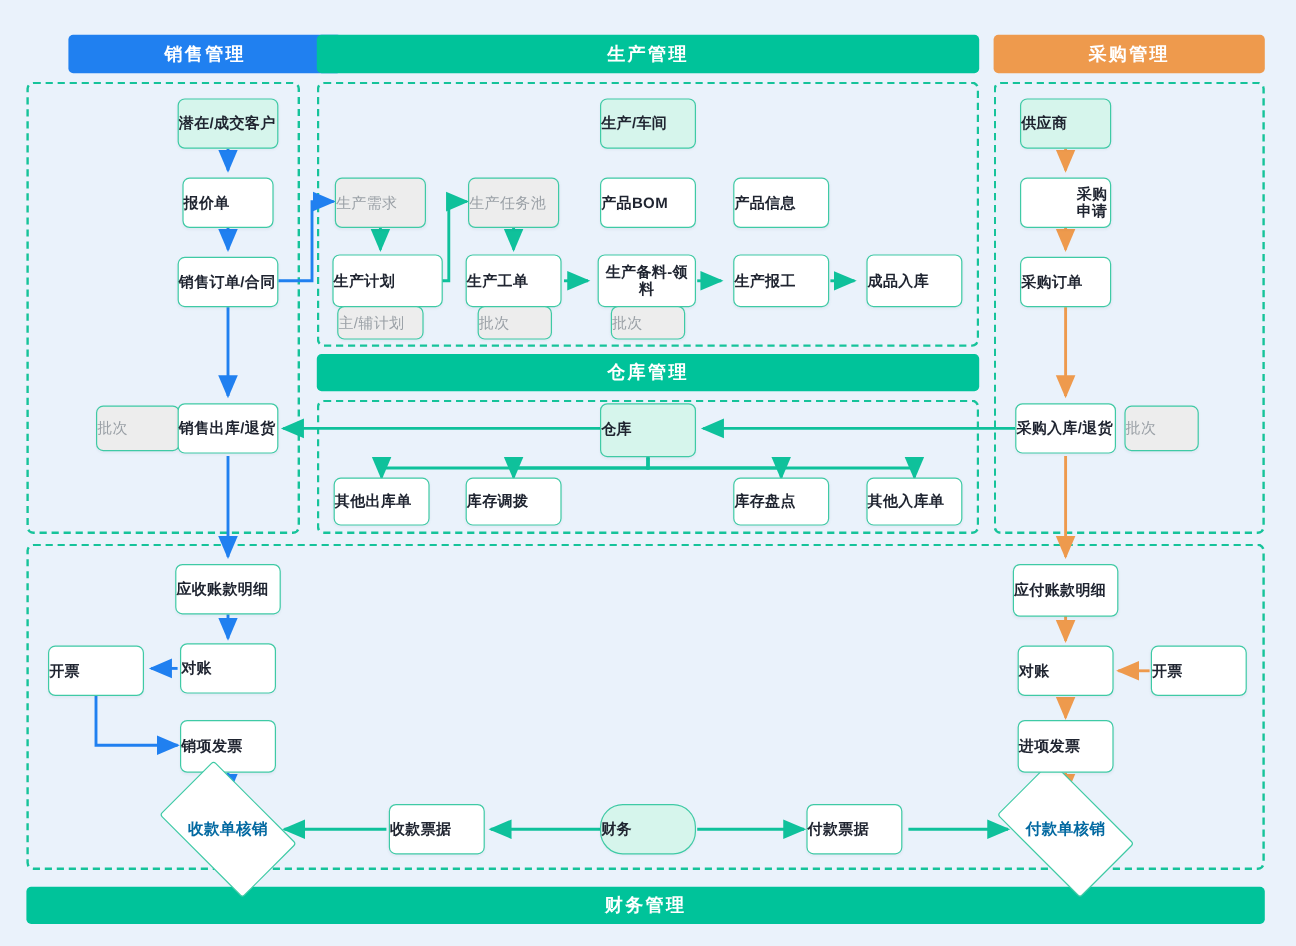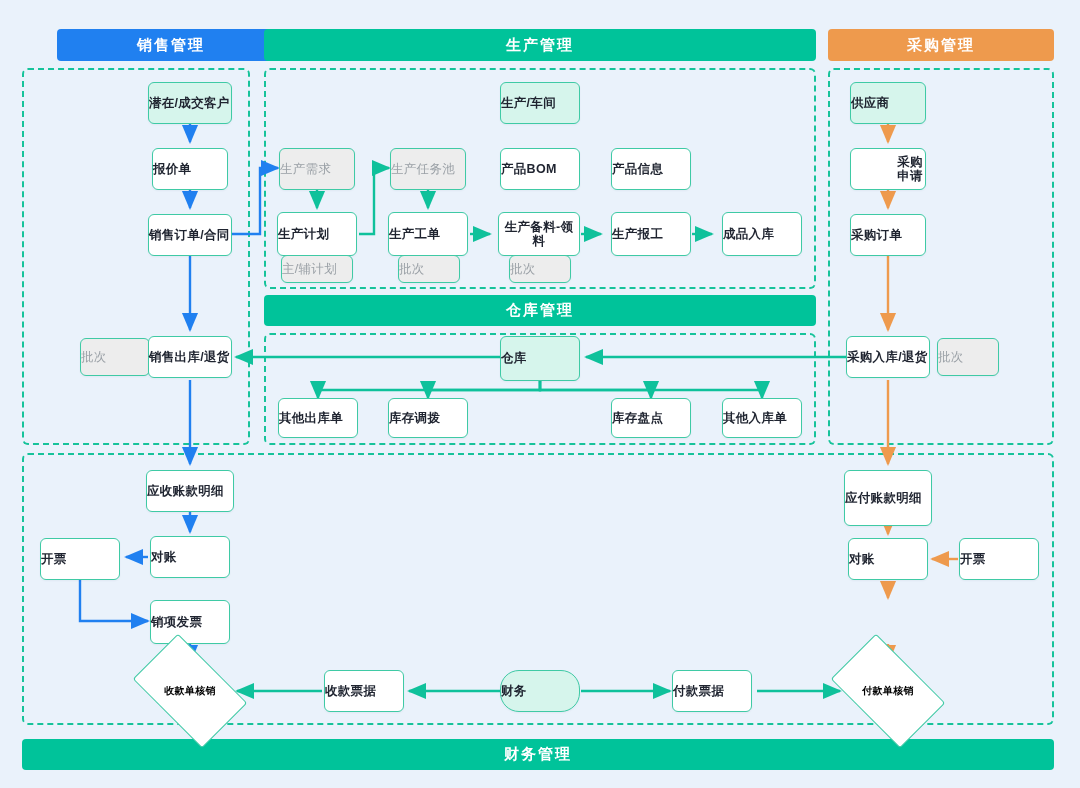--- a/index.html
+++ b/index.html
@@ -62,21 +62,21 @@
   }
   .diamond .dshape {
     position: absolute; inset: 0;
     background: #fff;
     border: 1px solid #3fcaa5;
     transform: rotate(45deg);
     border-radius: 3px;
   }
   .diamond .dlabel {
     position: relative;
-    font-size: 10px; font-weight: 700; color: #000000;
+    font-size: 13px; font-weight: 700; color: #0369a1;
     white-space: nowrap;
     letter-spacing: .3px;
   }
 
   svg.links { position: absolute; inset: 0; width: 1080px; height: 788px; z-index: 1; }
 </style>
 </head>
 <body>
 
 <div id="stage">
@@ -198,21 +198,21 @@
   </div>
   <div class="node muted" style="left:390px; top:148px; width:76px; height:42px;">
     <span>生产任务池</span>
   </div>
   <div class="node" style="left:500px; top:148px; width:80px; height:42px;">
     <span>产品BOM</span>
   </div>
   <div class="node" style="left:611px; top:148px; width:80px; height:42px;">
     <span>产品信息</span>
   </div>
-  <div class="node" style="left:277px; top:212px; width:80px; height:44px;">
+  <div class="node" style="left:277px; top:212px; width:92px; height:44px;">
     <span>生产计划</span>
   </div>
   <div class="node" style="left:388px; top:212px; width:80px; height:44px;">
     <span>生产工单</span>
   </div>
   <div class="node" style="left:498px; top:212px; width:82px; height:44px;">
     <span>生产备料-领料</span>
   </div>
   <div class="node" style="left:611px; top:212px; width:80px; height:44px;">
     <span>生产报工</span>
@@ -286,23 +286,26 @@
     <span>财务</span>
   </div>
   <div class="node" style="left:672px; top:670px; width:80px; height:42px;">
     <span>付款票据</span>
   </div>
   <div class="diamond" style="left:839px; top:659px; width:98px; height:64px;">
     <span class="dshape"></span>
     <span class="dlabel">付款单核销</span>
   </div>
 
-  <div class="node" style="left:844px; top:470px; width:88px; height:56px;">
+  <div class="node" style="left:844px; top:470px; width:88px; height:44px;">
     <span>应付账款明细</span>
   </div>
   <div class="node" style="left:848px; top:538px; width:80px; height:42px;">
     <span>对账</span>
   </div>
   <div class="node" style="left:959px; top:538px; width:80px; height:42px;">
     <span>开票</span>
   </div>
+  <div class="node" style="left:848px; top:600px; width:80px; height:44px;">
+    <span>进项发票</span>
+  </div>
 
 </div>
 
 </body></html>

